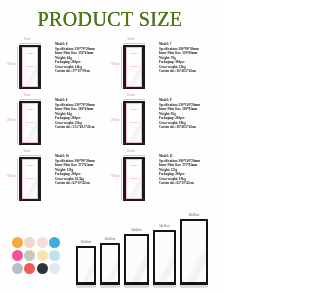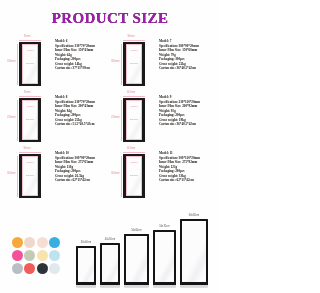--- a/index.html
+++ b/index.html
@@ -17,24 +17,24 @@
   }
 
   
   .title-wrap{
     width:100%;
     text-align:center;
     padding-top:9px;
   }
   .title{
     font-family:"Liberation Serif", serif;
-    font-weight:bold;
-    font-size:15px;
+    font-weight:normal;
+    font-size:20px;
     letter-spacing:0.4px;
-    color:#a21caf;
+    color:#4d7c0f;
     line-height:1;
     display:inline-block;
     text-shadow:0 0 0.4px #2b2622;
   }
 
   
   .spec-grid{
     margin-top:9px;
     display:grid;
     grid-template-columns:1fr 1fr;

